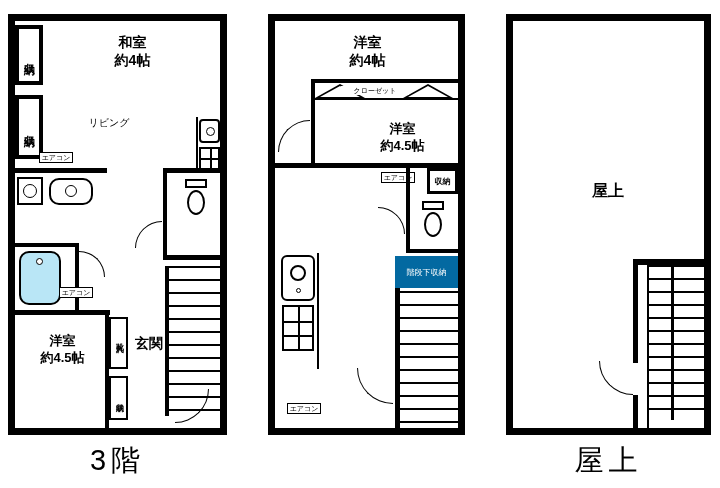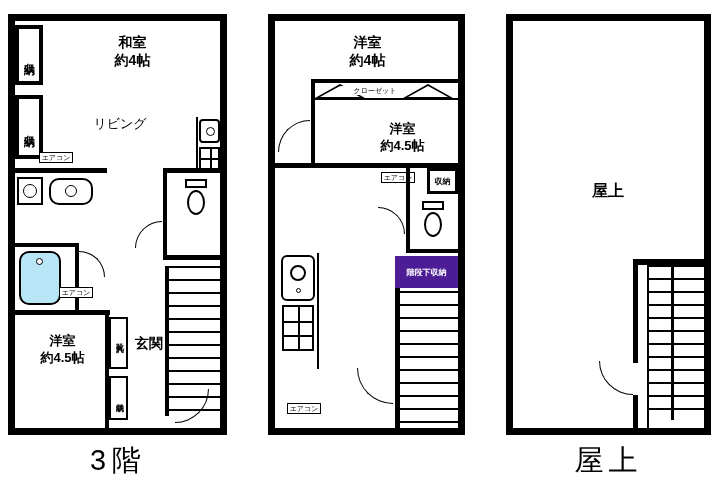--- a/index.html
+++ b/index.html
@@ -19,40 +19,40 @@
   .arc-bl{border-bottom:1.5px solid #000;border-left:1.5px solid #000;border-bottom-left-radius:100%;}
   .arc-br{border-bottom:1.5px solid #000;border-right:1.5px solid #000;border-bottom-right-radius:100%;}
   .circ{position:absolute;border:2px solid #000;border-radius:50%;background:#fff;}
   .icon-frame{position:absolute;border:2px solid #000;background:#fff;}
   .round-frame{position:absolute;border:2px solid #000;border-radius:8px;background:#fff;}
   .toilet-tank{width:22px;height:9px;border:2px solid #000;background:#fff;}
   .toilet-bowl{width:18px;height:25px;border:2px solid #000;border-radius:50%;background:#fff;margin:2px auto 0;}
   .tub{position:absolute;border:2px solid #000;border-radius:10px;background:#b9e6f6;}
   .tri{position:absolute;width:0;height:0;border-left:25px solid transparent;border-right:25px solid transparent;border-bottom:14px solid #000;}
   .tri-in{position:absolute;left:-20px;top:2px;width:0;height:0;border-left:20px solid transparent;border-right:20px solid transparent;border-bottom:11px solid #fff;}
-  .dark-box{position:absolute;background:#4c1d95;color:#fff;display:flex;align-items:center;justify-content:center;font-weight:bold;}
+  .dark-box{position:absolute;background:#0369a1;color:#fff;display:flex;align-items:center;justify-content:center;font-weight:normal;}
   .caption{position:absolute;text-align:center;font-size:29px;letter-spacing:5px;color:#000;}
 </style>
 </head>
 <body>
 
 <div class="canvas">
 
   <div class="plan" style="left:8px;top:14px;width:219px;height:421px;">
 
     <div class="box" style="left:0;top:4px;width:28px;height:60px;border-width:4px;">
       <span class="vtext" style="font-size:11px;">収納</span>
     </div>
     <div class="box" style="left:0;top:74px;width:28px;height:64px;border-width:4px;">
       <span class="vtext" style="font-size:11px;">収納</span>
     </div>
 
     <div class="lbl" style="left:60px;top:12px;width:115px;font-size:14px;">和室
 約4帖</div>
-    <div class="lbl" style="left:55px;top:95px;width:100px;font-size:13px;font-weight:normal;">リビング</div>
+    <div class="lbl" style="left:44px;top:95px;width:100px;font-size:10px;font-weight:normal;">リビング</div>
     <div class="tag" style="left:24px;top:131px;width:34px;height:11px;">エアコン</div>
 
     <div class="ln" style="left:181px;top:96px;width:2px;height:56px;"></div>
     <div class="round-frame" style="left:184px;top:98px;width:21px;height:24px;border-radius:4px;">
       <div class="circ" style="left:5px;top:6px;width:9px;height:9px;border-width:1.5px;"></div>
     </div>
     <div class="icon-frame" style="left:184px;top:126px;width:21px;height:24px;">
       <div class="ln" style="left:9px;top:0;width:1.5px;height:20px;"></div>
       <div class="ln" style="left:0;top:9px;width:17px;height:1.5px;"></div>
     </div>
@@ -161,16 +161,16 @@
 
     <div class="ln" style="left:120px;top:238px;width:71px;height:6px;"></div>
     <div class="ln" style="left:120px;top:238px;width:5px;height:104px;"></div>
     <div class="ln" style="left:120px;top:374px;width:5px;height:33px;"></div>
     <div class="ln" style="left:134px;top:244px;width:2px;height:163px;"></div>
     <div class="stairs" style="left:136px;top:244px;width:55px;height:150px;"></div>
     <div class="ln" style="left:158px;top:244px;width:3px;height:155px;"></div>
     <div class="arc arc-bl" style="left:86px;top:340px;width:34px;height:34px;"></div>
   </div>
 
-  <div class="caption" style="left:8px;top:441px;width:219px;font-family:Liberation Mono, monospace;">3階</div>
+  <div class="caption" style="left:8px;top:441px;width:219px;">3階</div>
   <div class="caption" style="left:506px;top:441px;width:205px;">屋上</div>
 
 </div>
 
 </body></html>

